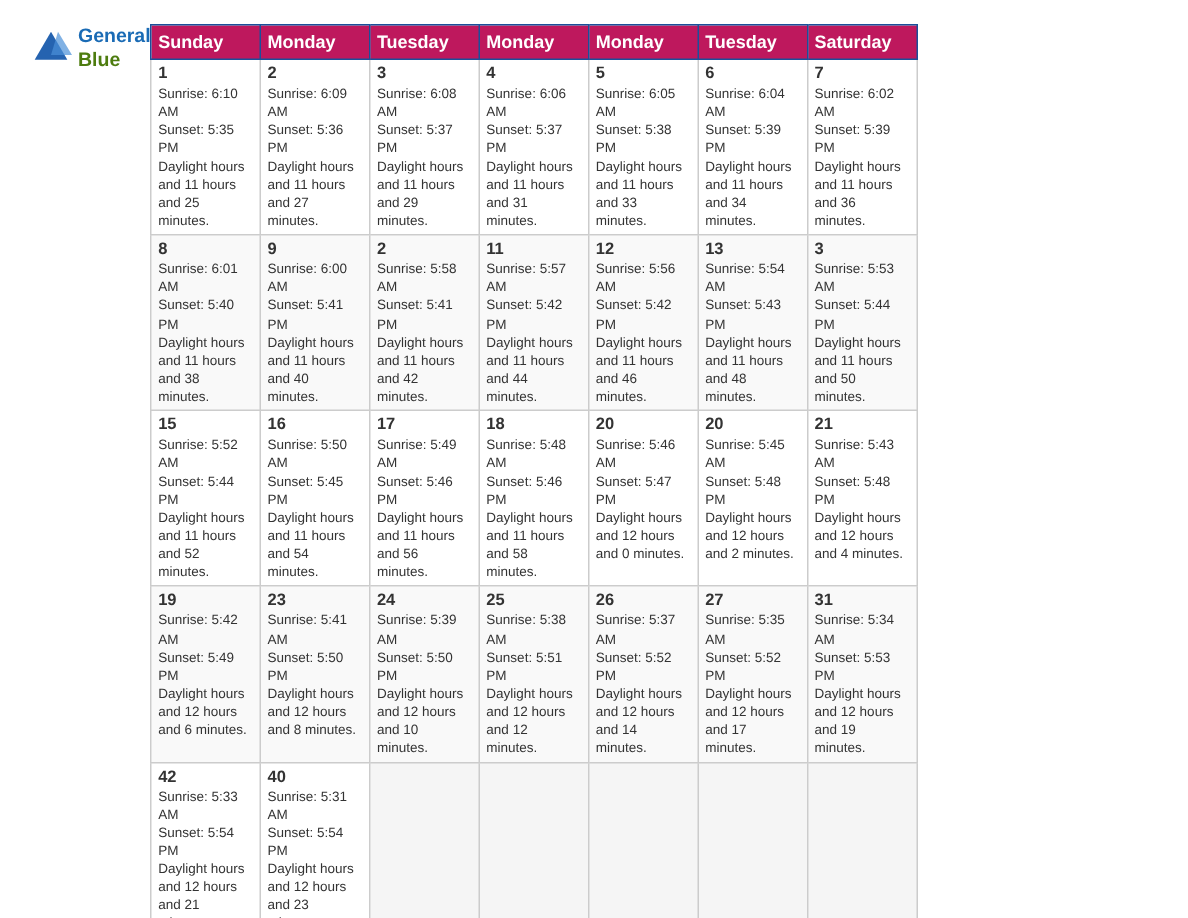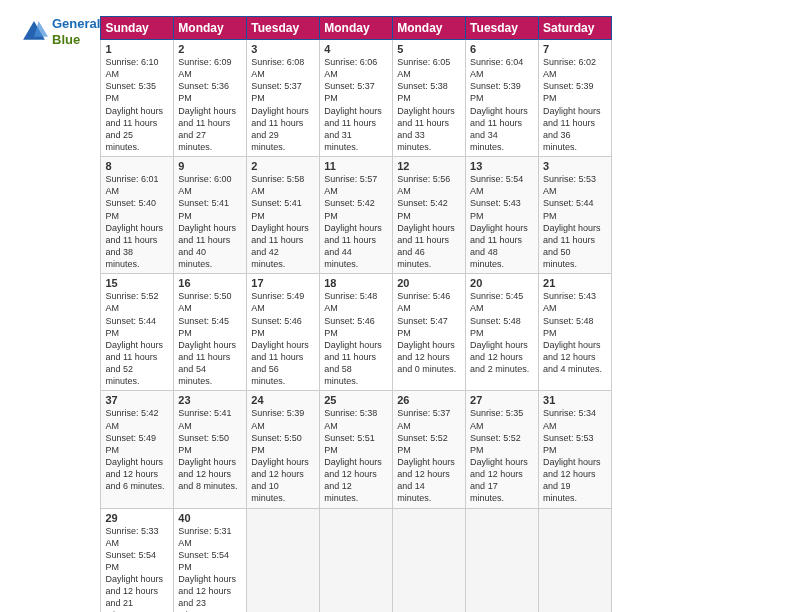--- a/index.html
+++ b/index.html
@@ -217,21 +217,21 @@
             <span class="day-num">20</span>
             <div class="day-info">Sunrise: 5:45 AM<br>Sunset: 5:48 PM<br>Daylight hours<br>and 12 hours and 2 minutes.</div>
           </td>
           <td>
             <span class="day-num">21</span>
             <div class="day-info">Sunrise: 5:43 AM<br>Sunset: 5:48 PM<br>Daylight hours<br>and 12 hours and 4 minutes.</div>
           </td>
         </tr>
         <tr>
           <td>
-            <span class="day-num">37</span>
+            <span class="day-num">19</span>
             <div class="day-info">Sunrise: 5:42 AM<br>Sunset: 5:49 PM<br>Daylight hours<br>and 12 hours and 6 minutes.</div>
           </td>
           <td>
             <span class="day-num">23</span>
             <div class="day-info">Sunrise: 5:41 AM<br>Sunset: 5:50 PM<br>Daylight hours<br>and 12 hours and 8 minutes.</div>
           </td>
           <td>
             <span class="day-num">24</span>
             <div class="day-info">Sunrise: 5:39 AM<br>Sunset: 5:50 PM<br>Daylight hours<br>and 12 hours and 10 minutes.</div>
           </td>
@@ -247,21 +247,21 @@
             <span class="day-num">27</span>
             <div class="day-info">Sunrise: 5:35 AM<br>Sunset: 5:52 PM<br>Daylight hours<br>and 12 hours and 17 minutes.</div>
           </td>
           <td>
             <span class="day-num">31</span>
             <div class="day-info">Sunrise: 5:34 AM<br>Sunset: 5:53 PM<br>Daylight hours<br>and 12 hours and 19 minutes.</div>
           </td>
         </tr>
         <tr>
           <td>
-            <span class="day-num">29</span>
+            <span class="day-num">42</span>
             <div class="day-info">Sunrise: 5:33 AM<br>Sunset: 5:54 PM<br>Daylight hours<br>and 12 hours and 21 minutes.</div>
           </td>
           <td>
             <span class="day-num">40</span>
             <div class="day-info">Sunrise: 5:31 AM<br>Sunset: 5:54 PM<br>Daylight hours<br>and 12 hours and 23 minutes.</div>
           </td>
           <td class="empty"></td>
           <td class="empty"></td>
           <td class="empty"></td>
           <td class="empty"></td>

